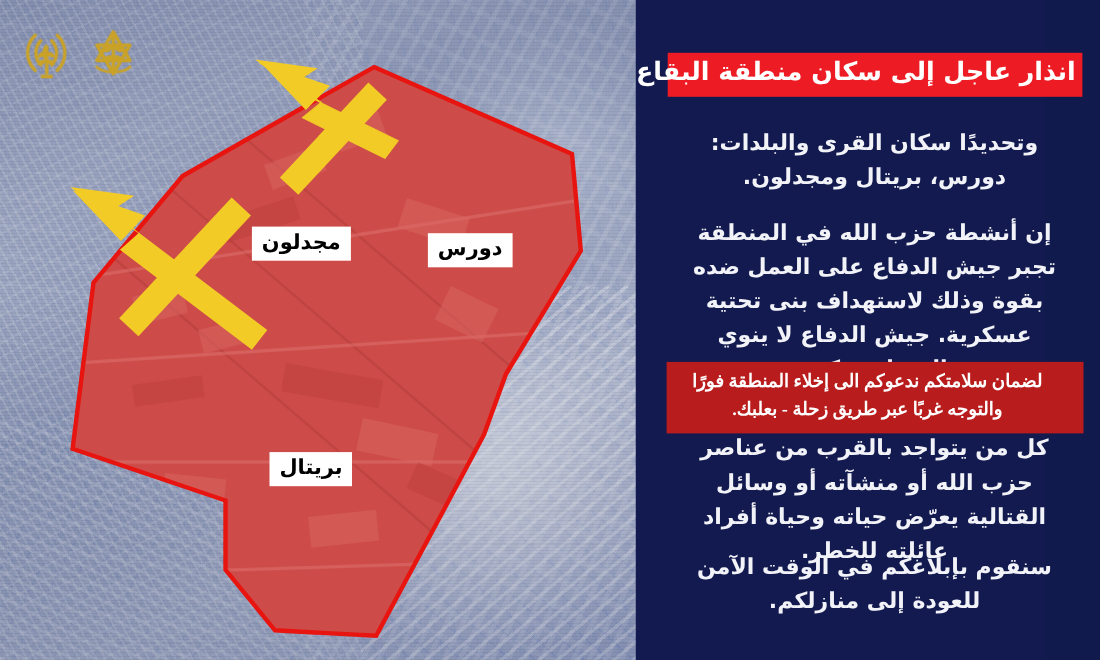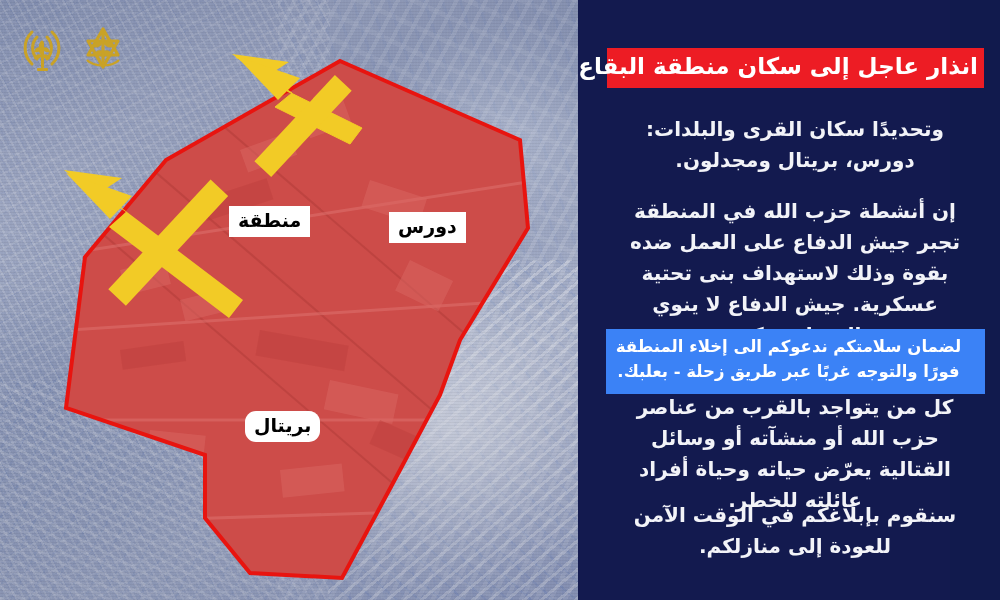--- a/index.html
+++ b/index.html
@@ -101,21 +101,21 @@
     font-weight: 700;
     font-size: 19px;
     line-height: 1;
     padding: 5px 9px 7px 9px;
     white-space: nowrap;
     direction: rtl;
     letter-spacing: .5px;
   }
   #label-majdaloun { left: 229px; top: 206px; }
   #label-doures    { left: 389px; top: 212px; text-align: right; }
-  #label-brital    { left: 245px; top: 411px; border-radius: 11px; }
+  #label-brital    { left: 245px; top: 411px; }
 
   
   #emblems {
     position: absolute;
     left: 16px; top: 22px;
     display: flex;
     align-items: center;
     gap: 10px;
   }
 
@@ -153,27 +153,28 @@
   }
   #para-villages { top: 114px; }
   #para-reason   { top: 196px; }
   #para-proximity{ top: 392px; }
   #para-return   { top: 500px; }
 
   #callout-box {
     position: absolute;
     left: 28px; top: 329px;
     width: 379px;
-    background: #3b82f6;
+    background: #b91c1c;
     color: #ffffff;
     font-size: 16.5px;
     font-weight: 700;
     line-height: 1.5;
     padding: 6px 23px 9px 9px;
     box-sizing: border-box;
+    font-family: Liberation Serif, serif;
   }
 </style>
 </head>
 <body>
 
 <div id="root">
 
   <div id="map-panel">
 
     <div class="map-imagery">
@@ -245,21 +246,21 @@
           <rect x="246" y="118" width="118" height="23" fill="#f2cb26"></rect>
         </g>
         <polygon fill="#f2cb26" points="236,56 300,78 278,100"></polygon>
         <g transform="rotate(-47 160 250)">
           <rect x="96" y="239" width="150" height="24" fill="#f2cb26"></rect>
         </g>
         <polygon fill="#f2cb26" points="66,173 132,196 110,219"></polygon>
       </g>
     </svg>
 
-    <div class="place-label" id="label-majdaloun">منطقة</div>
+    <div class="place-label" id="label-majdaloun">مجدلون</div>
     <div class="place-label" id="label-doures">دورس</div>
     <div class="place-label" id="label-brital">بريتال</div>
 
     <div id="emblems">
       <svg width="52" height="52" viewBox="0 0 52 52">
         <g fill="none" stroke="#c9a227" stroke-width="3" stroke-linecap="round">
           <path d="M16,10 A22,22 0 0 0 16,42"></path>
           <path d="M21,15 A16,16 0 0 0 21,37"></path>
           <path d="M26,20 A10,10 0 0 0 26,32"></path>
           <path d="M36,10 A22,22 0 0 1 36,42"></path>

